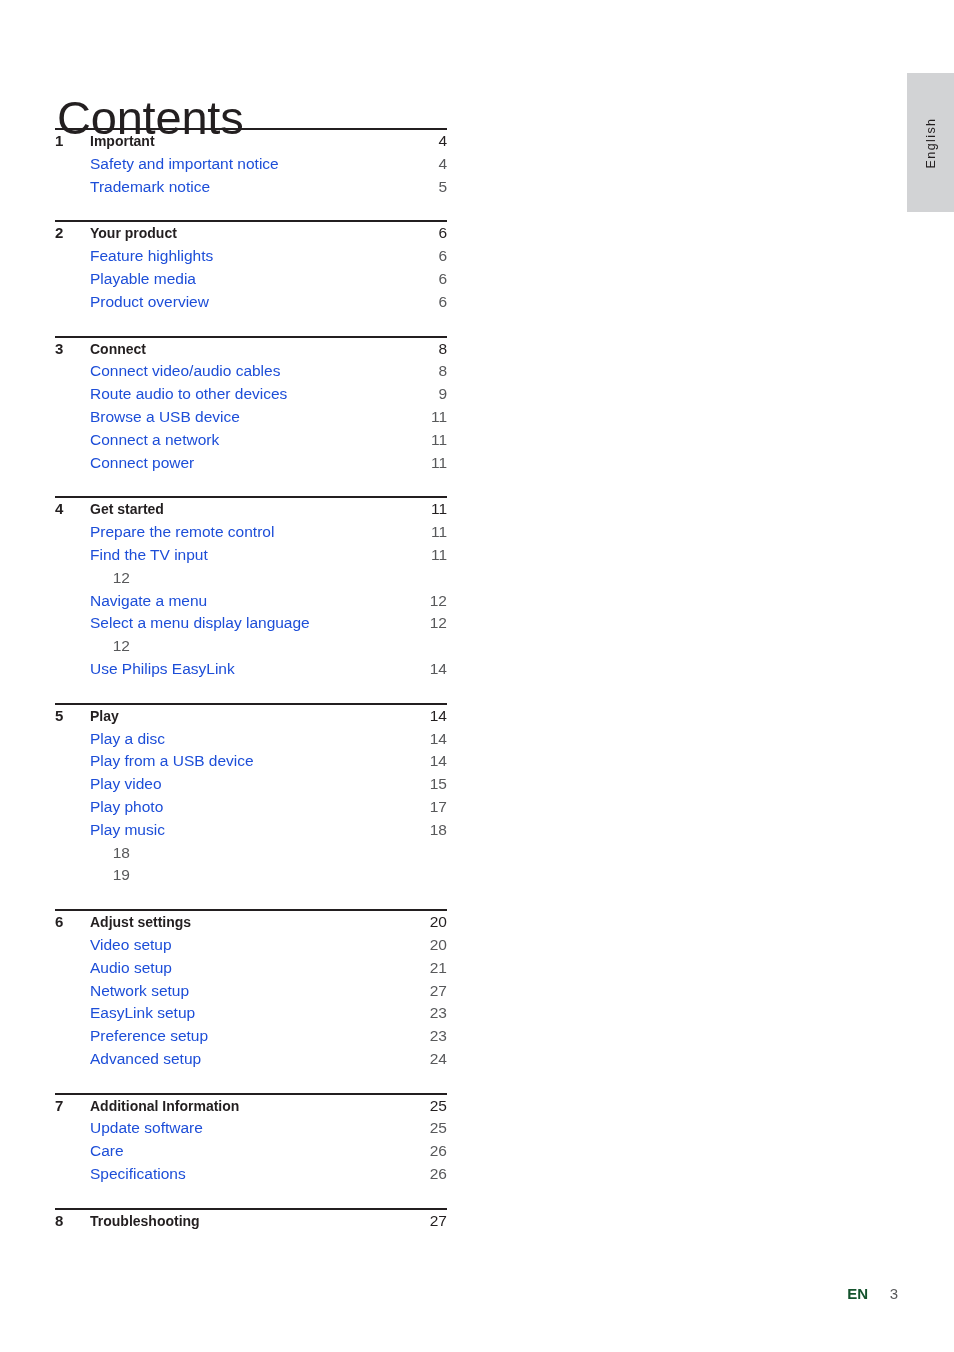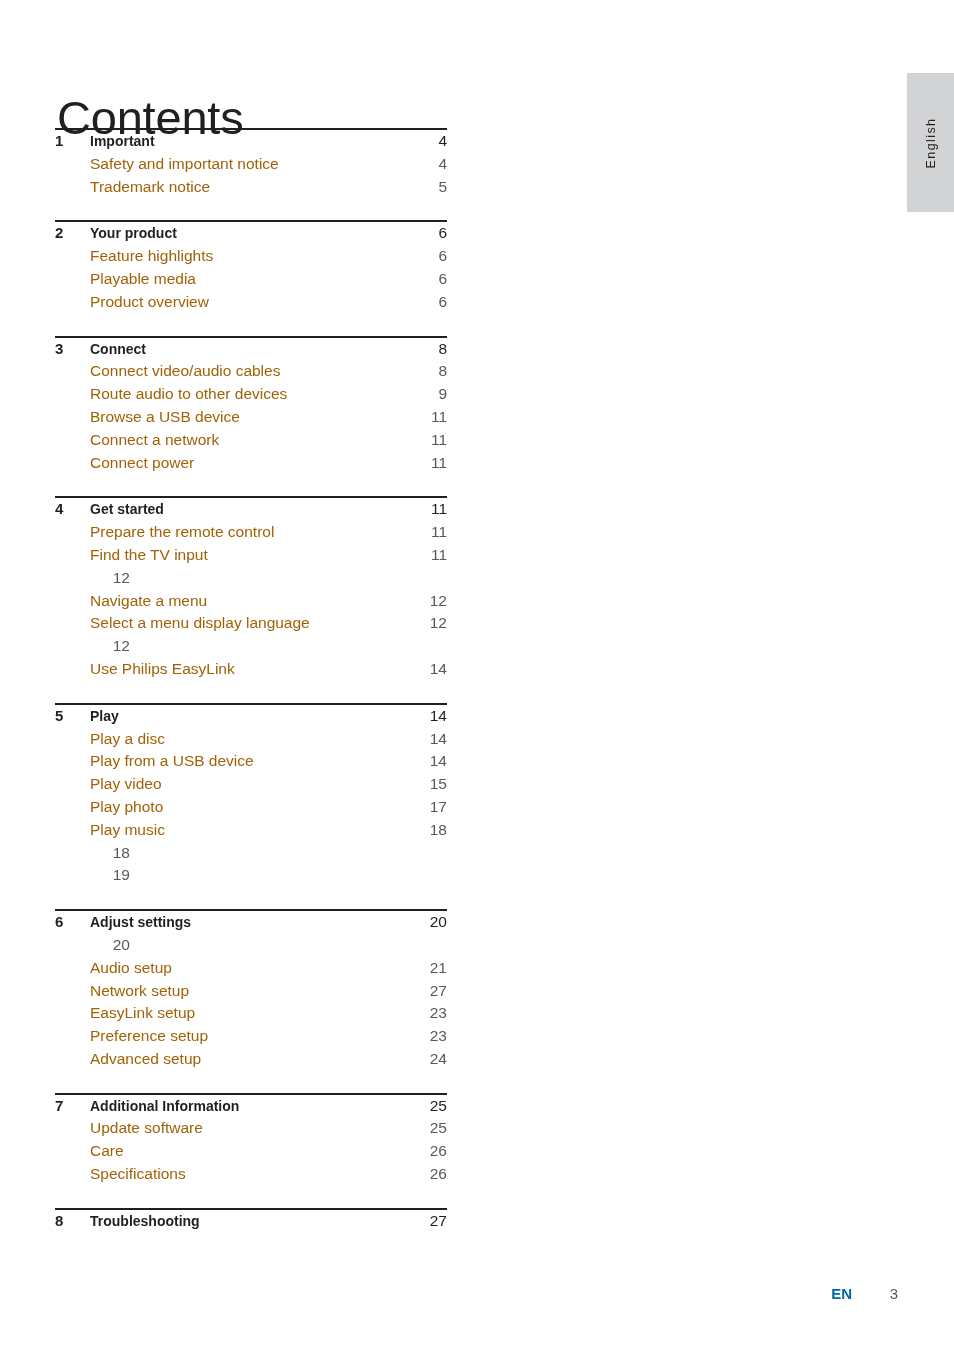--- a/index.html
+++ b/index.html
@@ -81,21 +81,21 @@
     font-weight: bold;
     color: #231f20;
   }
   .toc-num.blank {
     visibility: hidden;
   }
 
   .toc-label {
     flex: 1 1 auto;
     font-size: 15.5px;
-    color: #a16207;
+    color: #1d4ed8;
     white-space: nowrap;
   }
 
   .toc-page {
     flex: 0 0 40px;
     text-align: right;
     font-size: 15.5px;
     color: #58595b;
   }
 
@@ -113,25 +113,25 @@
   
   .footer {
     position: absolute;
     left: 0;
     top: 1285px;
     width: 954px;
     height: 24px;
   }
   .footer-en {
     position: absolute;
-    right: 102px;
+    right: 86px;
     top: 0;
     font-size: 15px;
     font-weight: bold;
-    color: #0369a1;
+    color: #14532d;
   }
   .footer-page {
     position: absolute;
     right: 56px;
     top: 0;
     font-size: 15px;
     color: #58595b;
   }
 </style>
 </head>
@@ -296,20 +296,21 @@
       </div>
     </div>
     <div class="toc-group">
       <div class="toc-row head">
         <span class="toc-num">6</span>
         <span class="toc-label">Adjust settings</span>
         <span class="toc-page">20</span>
       </div>
       <div class="toc-row">
         <span class="toc-num blank"></span>
+        <span class="toc-label">Video setup</span>
         <span class="toc-page">20</span>
       </div>
       <div class="toc-row">
         <span class="toc-num blank"></span>
         <span class="toc-label">Audio setup</span>
         <span class="toc-page">21</span>
       </div>
       <div class="toc-row">
         <span class="toc-num blank"></span>
         <span class="toc-label">Network setup</span>

